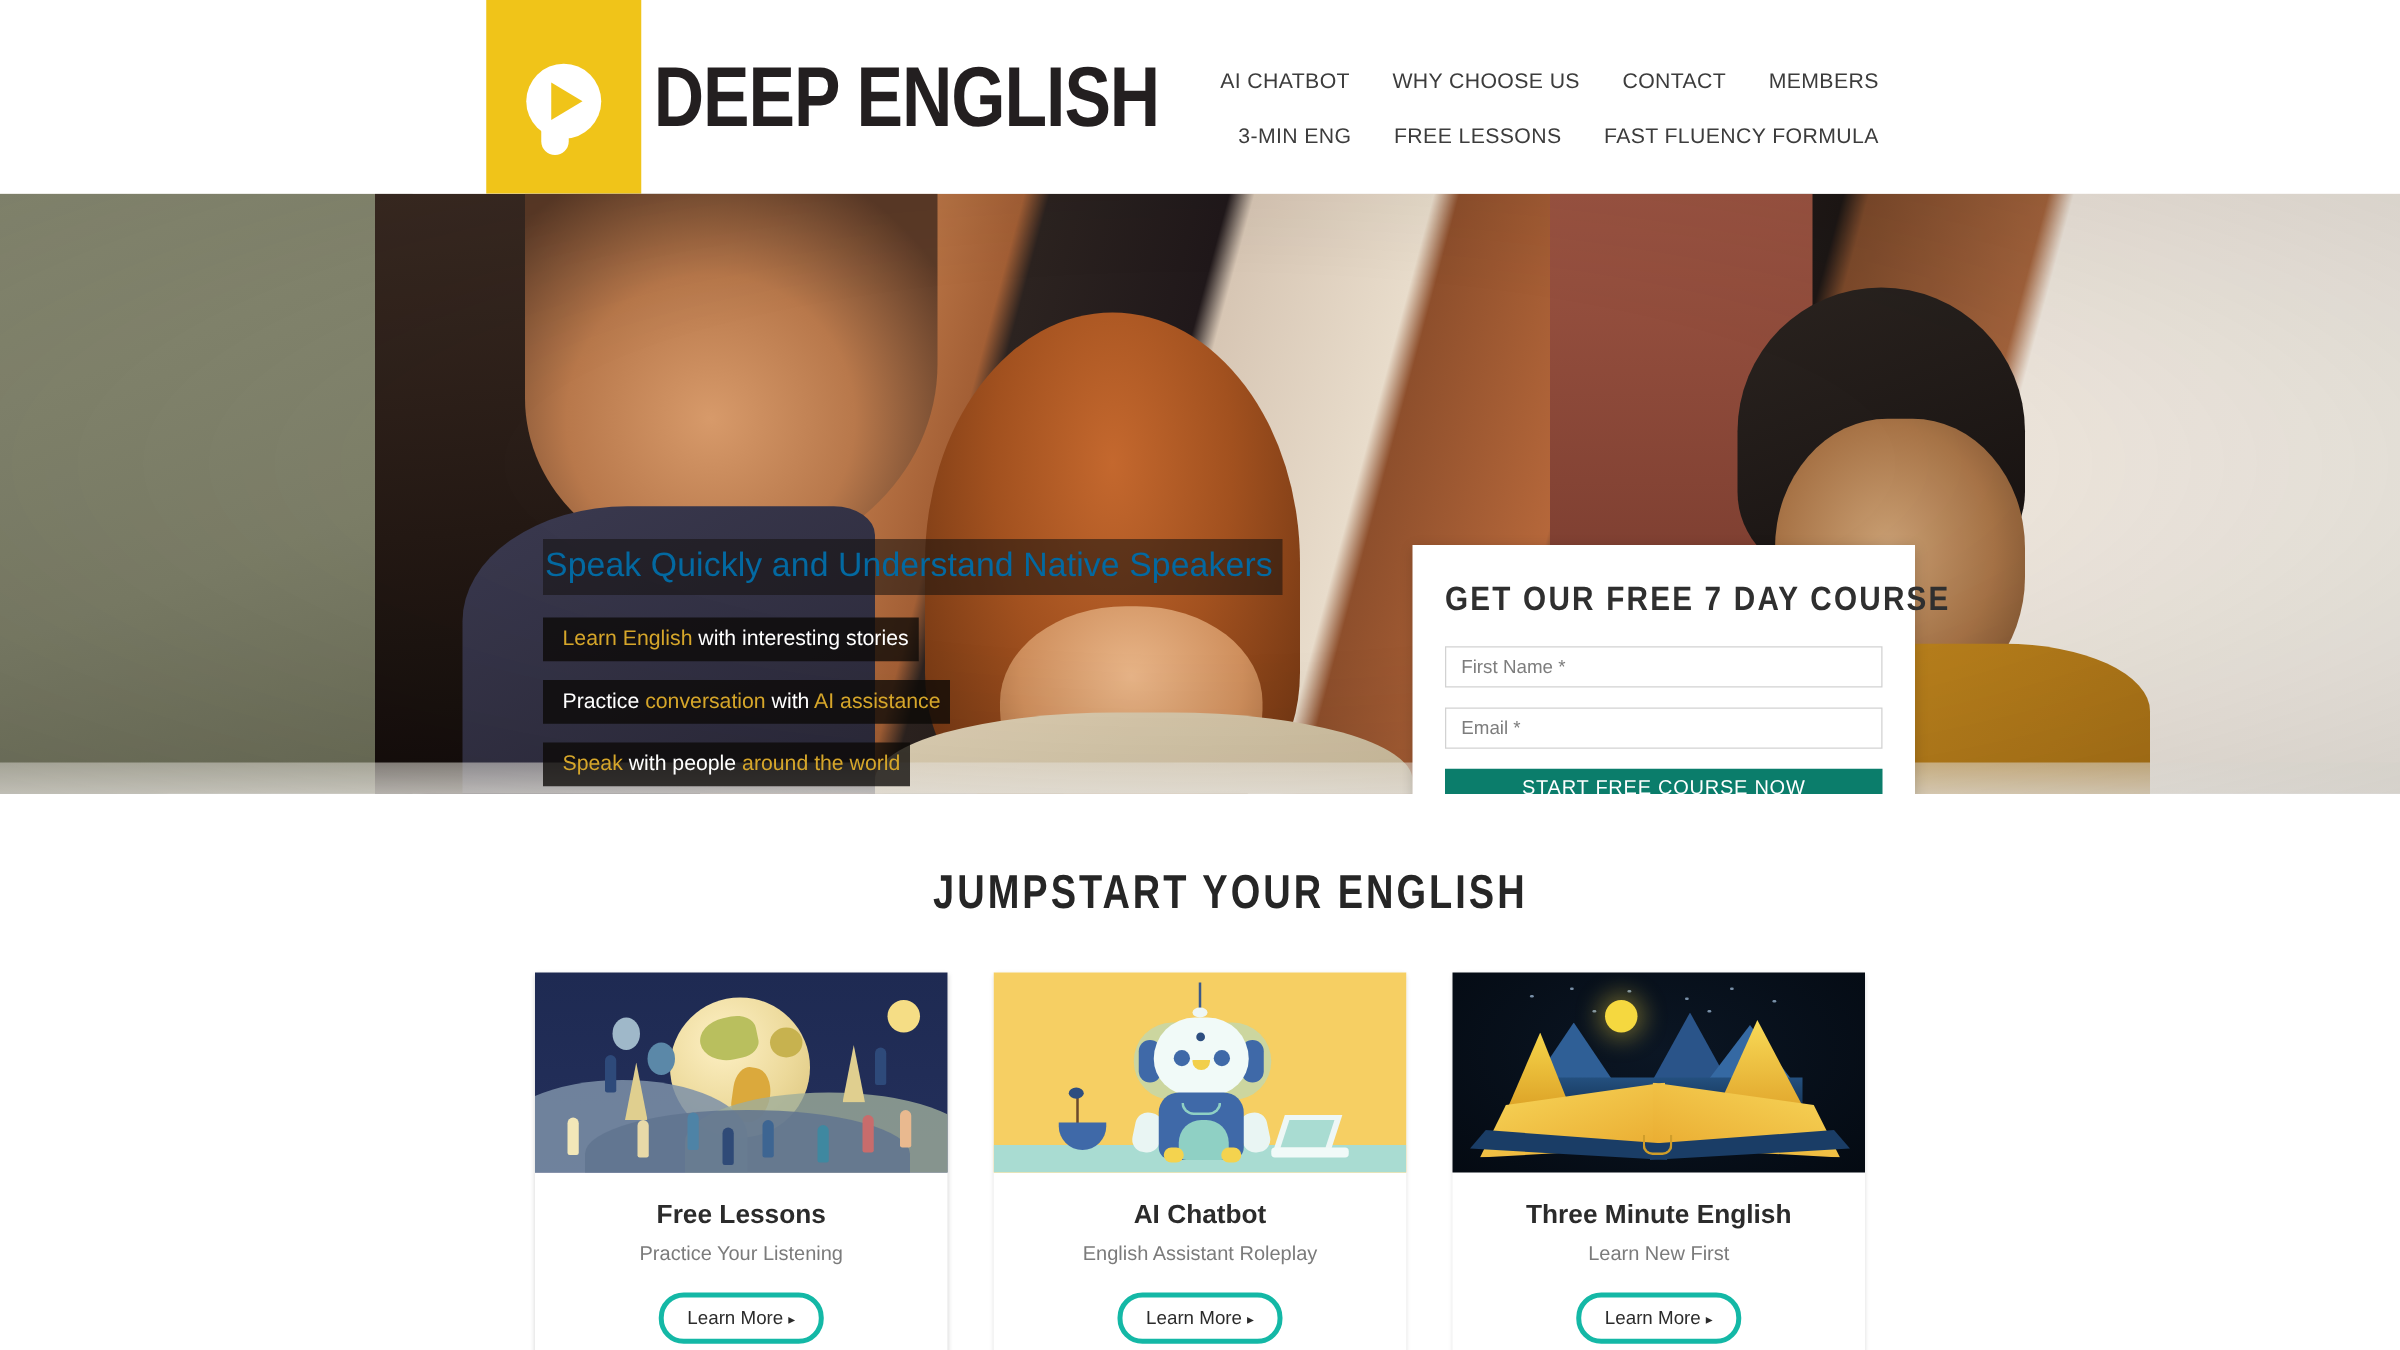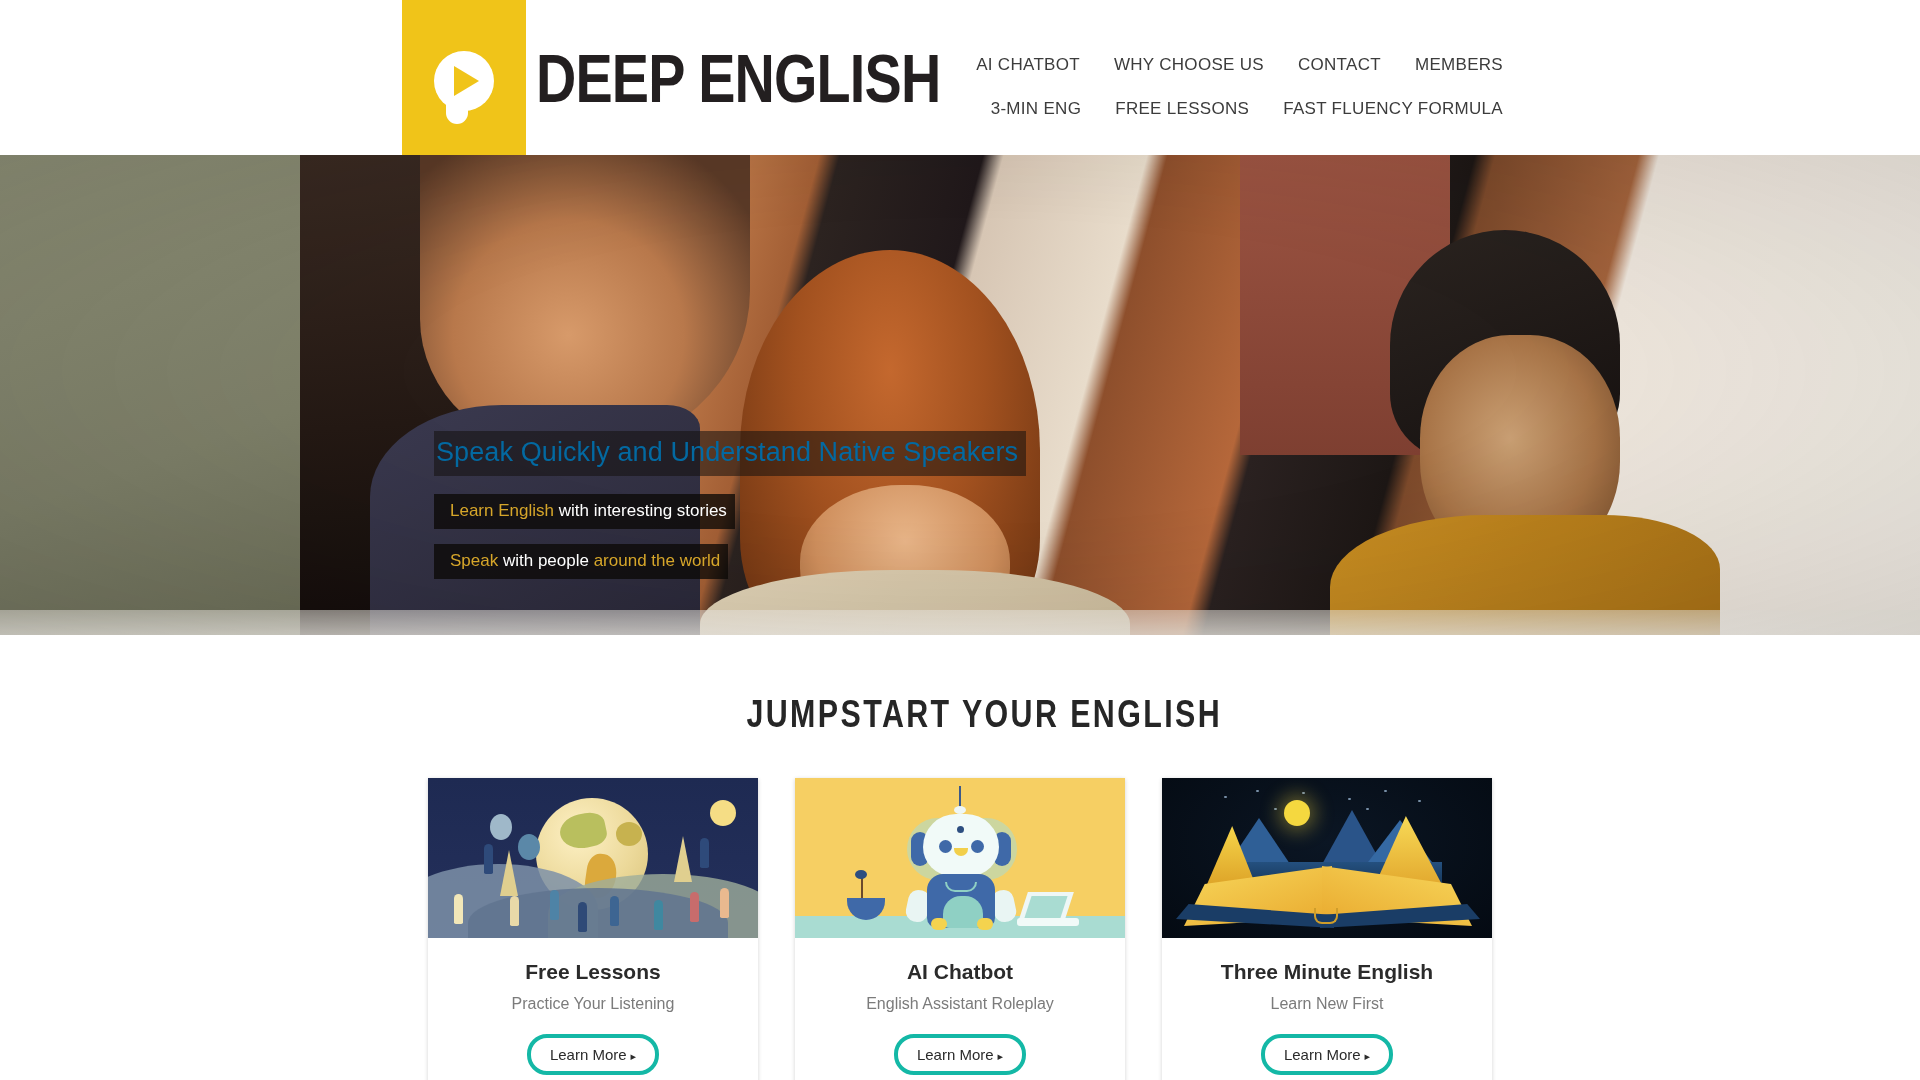--- a/index.html
+++ b/index.html
@@ -2,21 +2,21 @@
 <html><head>
 <meta charset="utf-8">
 <title>Deep English</title>
 <style>
   * { margin:0; padding:0; box-sizing:border-box; }
   html,body { width:1920px; height:1080px; overflow:hidden; background:#fff;
     font-family:"Liberation Sans", sans-serif; }
 
   
   .header { position:relative; width:1920px; height:155px; background:#ffffff; }
-  .logo-wrap { position:absolute; left:402px; top:0; display:flex; align-items:center; }
+  .logo-wrap { position:absolute; left:389px; top:0; display:flex; align-items:center; }
   .logo-block { width:124px; height:155px; background:#f0c419; position:relative; }
   .logo-bubble { position:absolute; left:32px; top:51px; width:60px; height:60px;
     background:#ffffff; border-radius:50%; }
   .logo-bubble-tail { position:absolute; left:44px; top:100px; width:22px; height:24px;
     background:#ffffff; border-radius:0 0 14px 14px; }
   .logo-play { position:absolute; left:52px; top:66px; width:0; height:0;
     border-left:25px solid #f0c419; border-top:15px solid transparent;
     border-bottom:15px solid transparent; }
   .logo-text { font-family:"Liberation Sans Narrow","Liberation Sans",sans-serif;
     font-size:68px; font-weight:bold; letter-spacing:-1px; color:#231f20;
@@ -270,25 +270,34 @@
     <div class="p-soft"></div>
   </div>
 
   <div class="hero-text">
     <div class="hero-h1">Speak Quickly and Understand Native Speakers</div>
     <div class="hero-lines">
       <div><span class="hero-line">
         <span class="hl">Learn English</span><span> with interesting stories</span>
       </span></div>
       <div><span class="hero-line">
+        <span>Practice </span><span class="hl">conversation</span><span> with </span><span class="hl">AI assistance</span>
+      </span></div>
+      <div><span class="hero-line">
         <span class="hl">Speak</span><span> with people </span><span class="hl">around the world</span>
       </span></div>
     </div>
   </div>
 
+  <div class="signup">
+    <div class="signup-title">GET OUR FREE 7 DAY COURSE</div>
+    <input class="field" type="text" placeholder="First Name *" style="">
+    <input class="field" type="text" placeholder="Email *" style="">
+    <button class="cta">START FREE COURSE NOW</button>
+  </div>
 </div>
 
 <div class="section">
   <div class="section-title">
     <span>JUMPSTART YOUR ENGLISH</span>
   </div>
 
   <div class="cards">
 
     <div class="card">

